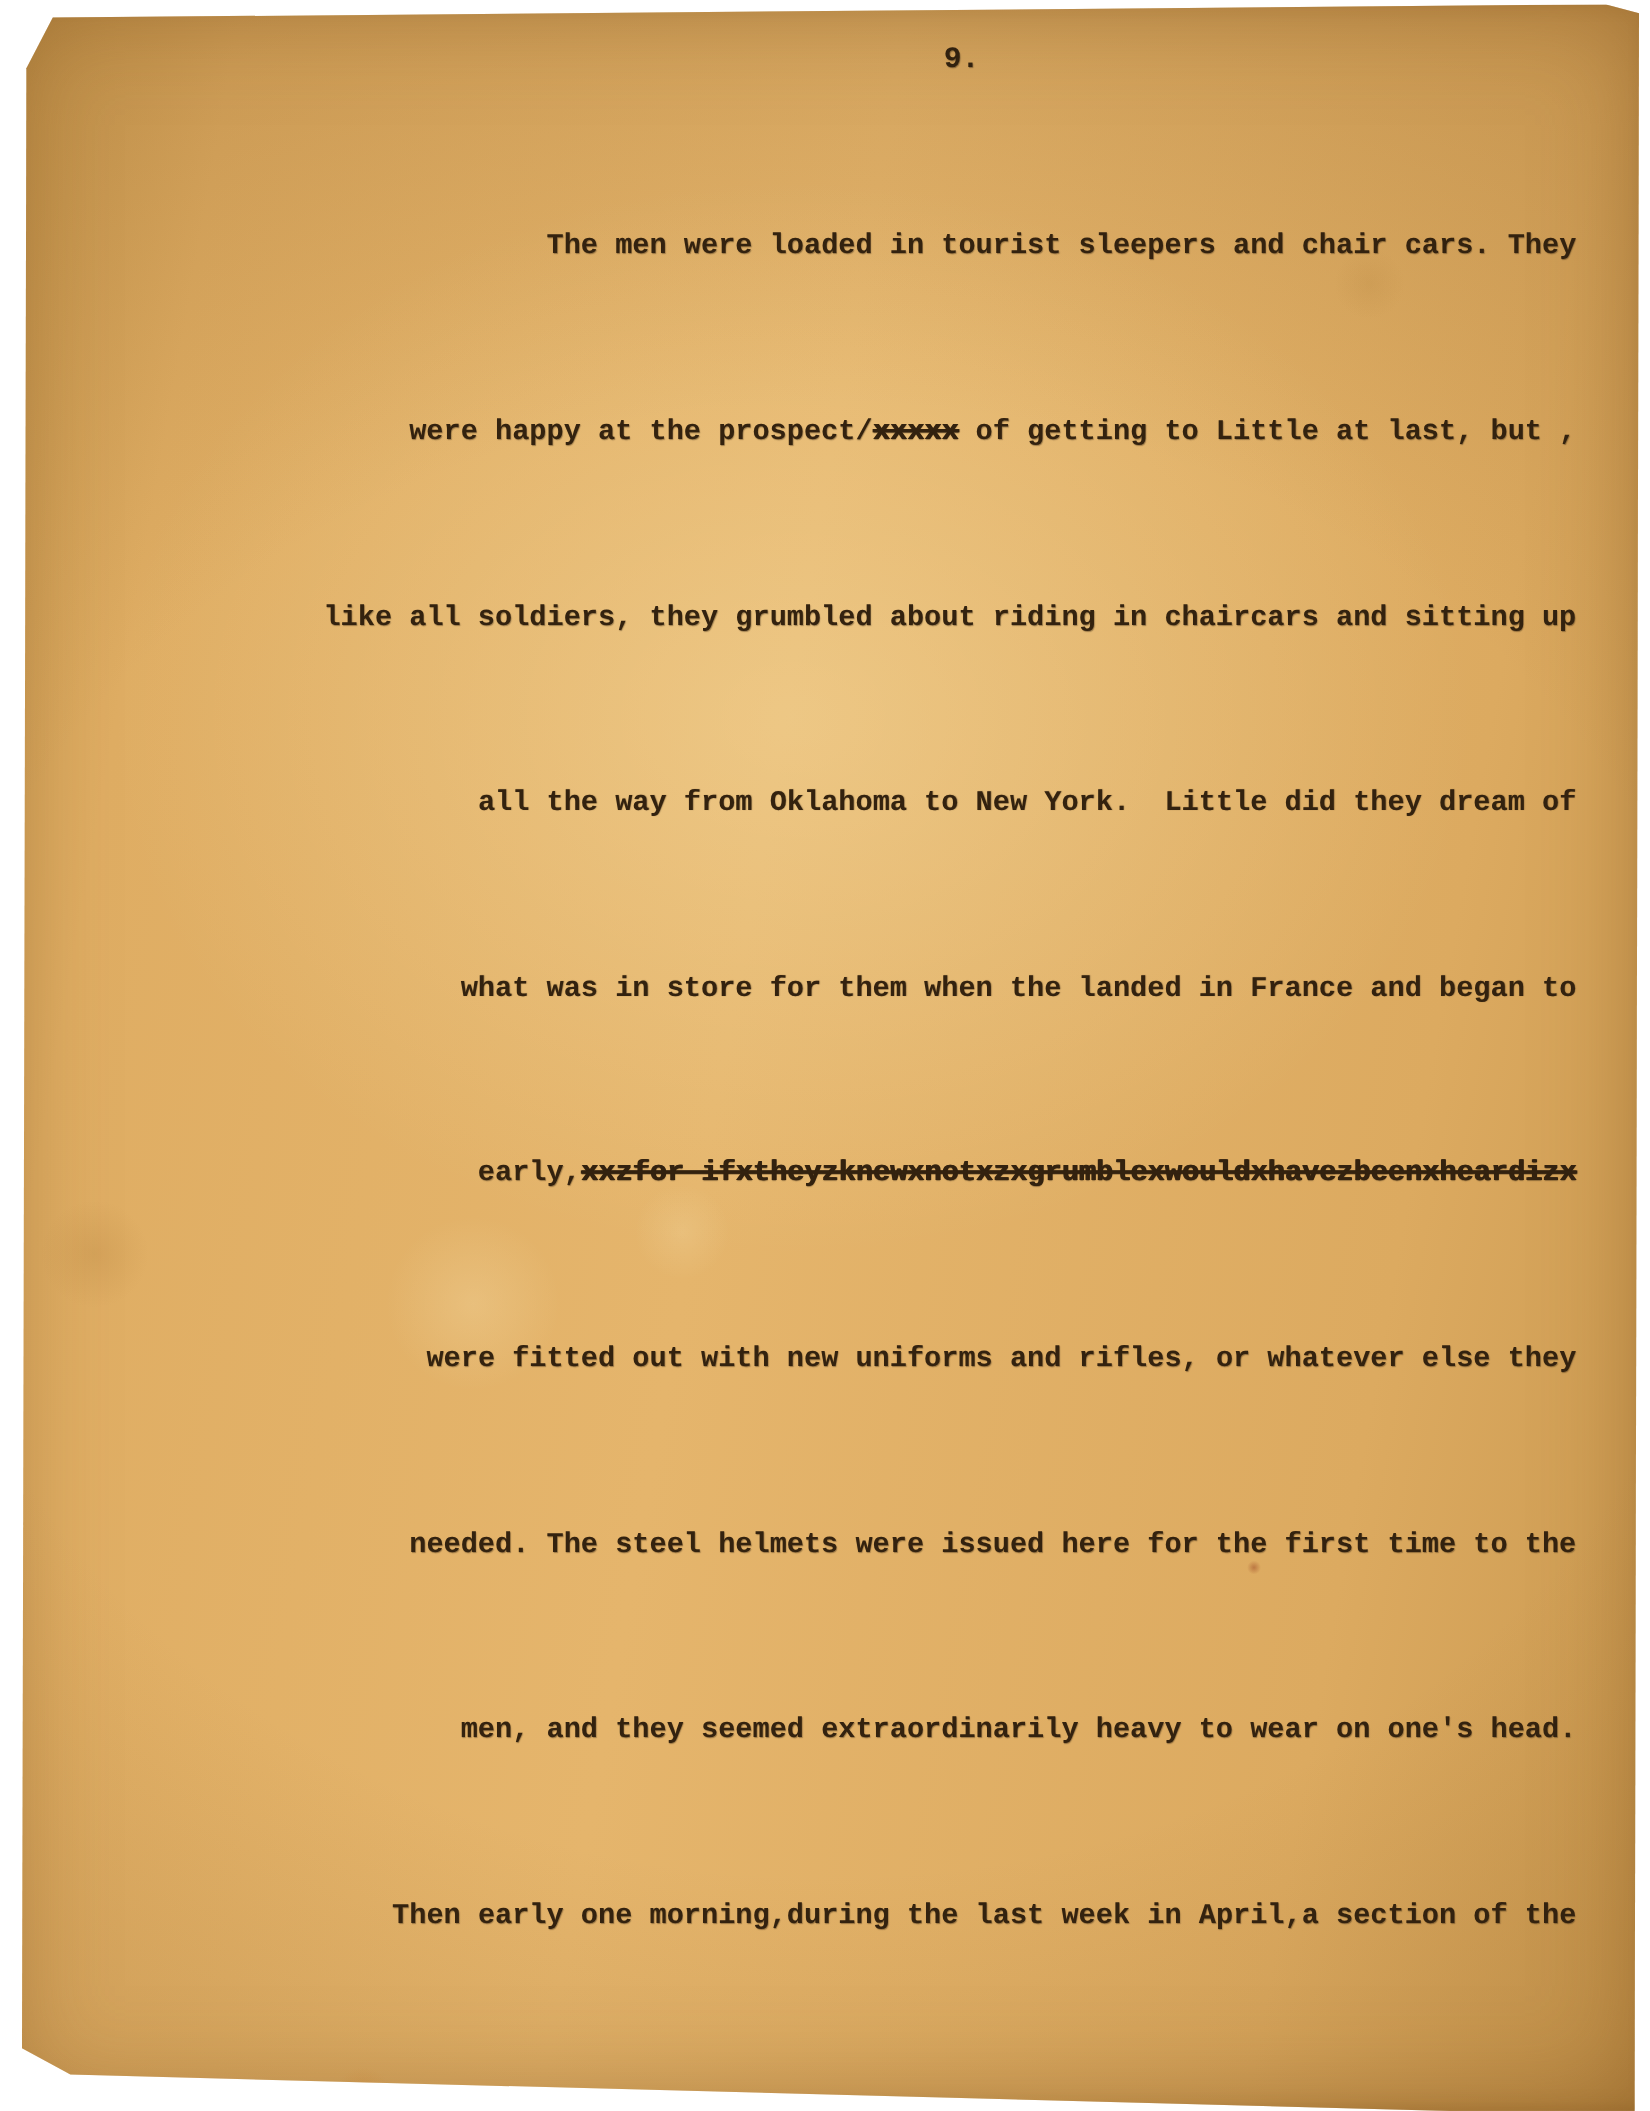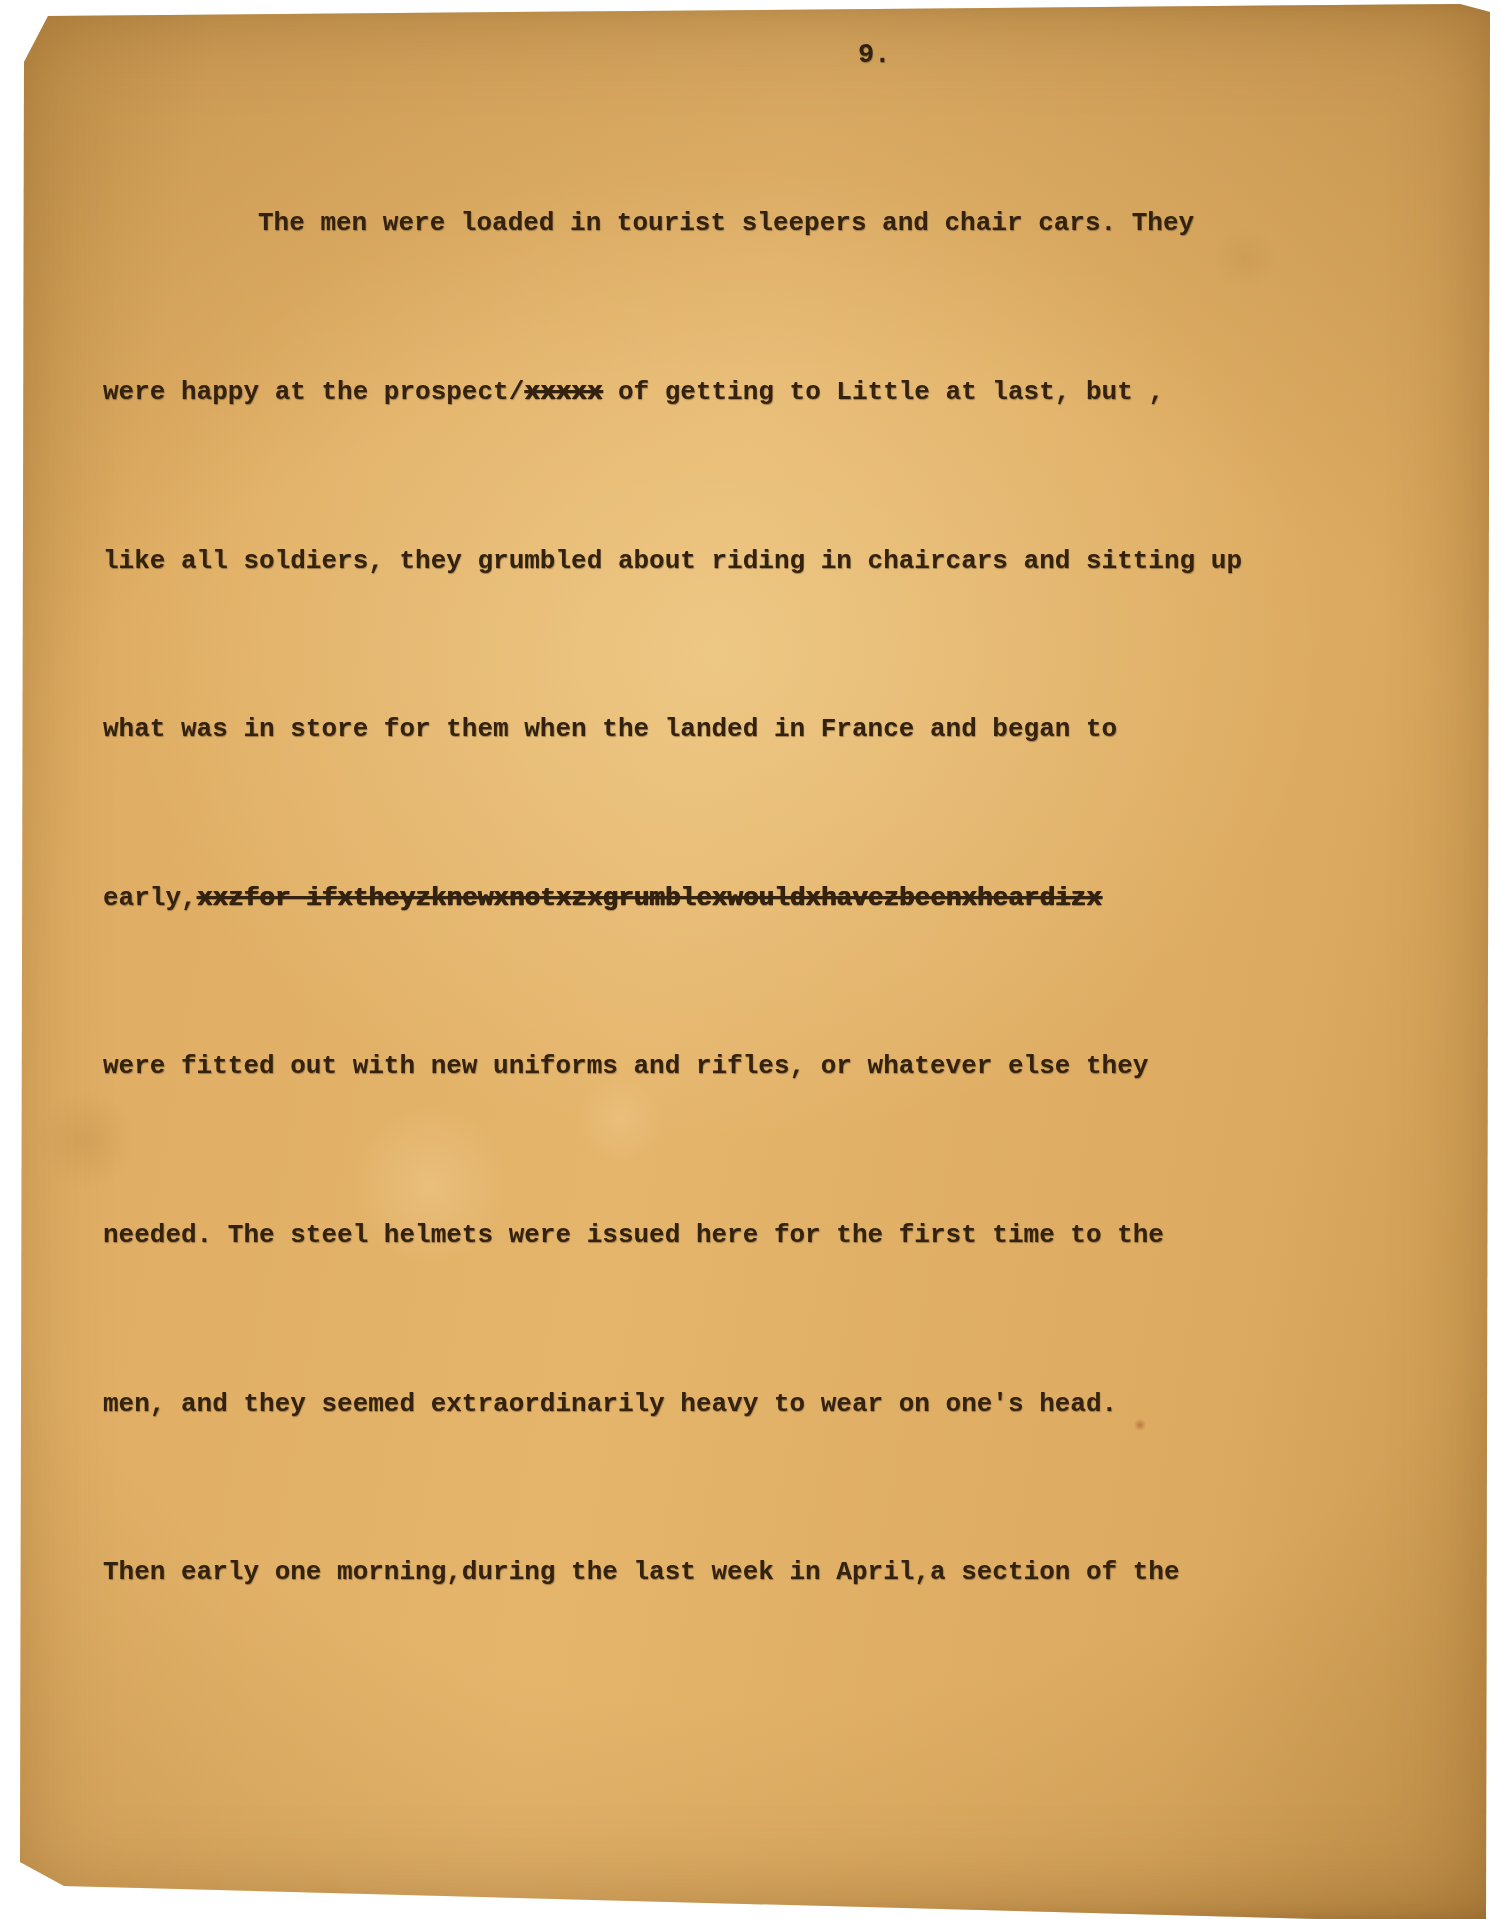--- a/index.html
+++ b/index.html
@@ -37,21 +37,21 @@
     position:absolute;left:858px;top:40px;
     font-size:27px;font-weight:700;color:#31210f;
     text-shadow:0.6px 0.8px 1px rgba(49,33,15,0.45);
   }
   .text-layer{
     position:absolute;left:103px;top:83px;width:1330px;
     font-size:26px;font-weight:700;line-height:56.2px;
     color:#33220f;white-space:pre;
     text-shadow:0.6px 0.8px 1px rgba(51,34,15,0.42);
   }
-  .line{height:56.2px;}
+  .line{height:56.2px;text-align:right;}
   .ind1{padding-left:155px;}
   .ind2{padding-left:200px;}
   .struck{
     text-decoration:line-through;
     text-decoration-thickness:2.5px;
     text-shadow:1px 0 0 currentColor,0.6px 0.8px 1px rgba(51,34,15,0.42);
     margin-top:40px;
   }
 </style>
 </head>
@@ -59,20 +59,21 @@
 
 <div class="paper"></div>
 <div class="stains"></div>
 
 <div class="page-number">9.</div>
 
 <div class="text-layer">
   <div class="line ind1"><span>The men were loaded in tourist sleepers and chair cars. They</span></div>
   <div class="line"><span>were happy at the prospect/</span><span class="struck">xxxxx</span><span> of getting to Little at last, but ,</span></div>
   <div class="line"><span>like all soldiers, they grumbled about riding in chaircars and sitting up</span></div>
+  <div class="line"><span>all the way from Oklahoma to New York.  Little did they dream of</span></div>
   <div class="line"><span>what was in store for them when the landed in France and began to</span></div>
   <div class="line"><span>early,</span><span class="struck">xxzfor ifxtheyzknewxnotxzxgrumblexwouldxhavezbeenxheardizx</span></div>
   <div class="line"><span>were fitted out with new uniforms and rifles, or whatever else they</span></div>
   <div class="line"><span>needed. The steel helmets were issued here for the first time to the</span></div>
   <div class="line"><span>men, and they seemed extraordinarily heavy to wear on one's head.</span></div>
   <div class="line"><span>Then early one morning,during the last week in April,a section of the</span></div>
   
   
   
   

